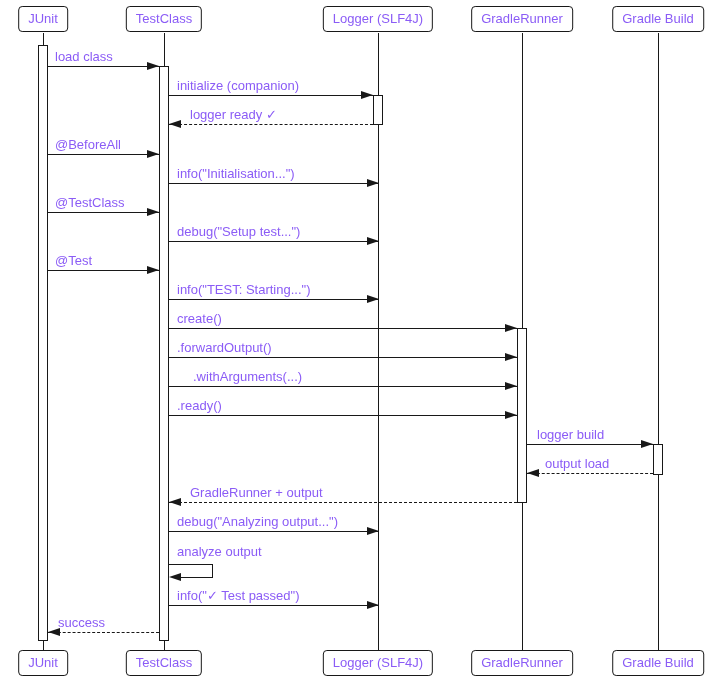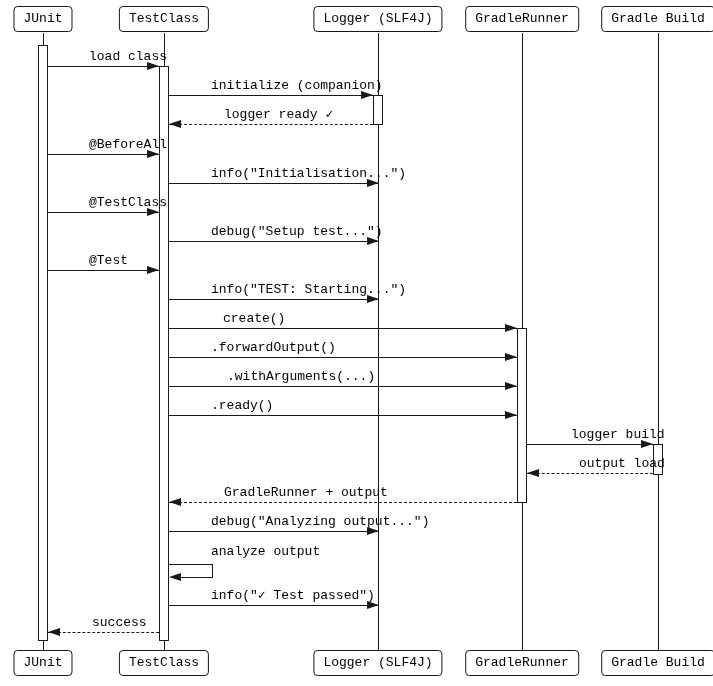--- a/index.html
+++ b/index.html
@@ -1,31 +1,31 @@
 <!DOCTYPE html>
 <html><head>
 <meta charset="utf-8">
 <style>
   html,body{margin:0;padding:0;background:#fff;}
   .diagram{
     position:relative;width:713px;height:686px;background:#fff;
-    font-family:Liberation Mono, monospace;
-    font-size:13px;color:#000000;overflow:hidden;
+    font-family:Liberation Sans, sans-serif;
+    font-size:13px;color:#8b5cf6;overflow:hidden;
   }
   .pbox{
     position:absolute;transform:translateX(-50%);
     background:#fff;border:1.5px solid #181818;border-radius:4px;
     padding:4px 9px;white-space:nowrap;z-index:5;line-height:16px;
   }
   .lifeline{position:absolute;width:0;border-left:1px solid #181818;z-index:1;}
   .bar{position:absolute;width:10px;background:#fff;border:1px solid #181818;box-sizing:border-box;z-index:2;}
   .mline{position:absolute;height:0;border-top:1.3px solid #181818;z-index:3;}
   .mline.dashed{border-top-style:dashed;}
   .vline{position:absolute;width:0;border-left:1.3px solid #181818;z-index:3;}
-  .mlabel{position:absolute;white-space:nowrap;z-index:4;line-height:14px;margin-left:34px;}
+  .mlabel{position:absolute;white-space:nowrap;z-index:4;line-height:14px;}
   .ah{position:absolute;width:0;height:0;z-index:4;}
   .ah-r{border:solid transparent;border-width:4.5px 0 4.5px 12px;border-left-color:#181818;}
   .ah-l{border:solid transparent;border-width:4.5px 12px 4.5px 0;border-right-color:#181818;}
 </style>
 </head>
 <body>
 
 <div class="diagram">
 
   <div class="lifeline" style="left:42.5px;top:33px;height:617px"></div>
@@ -100,21 +100,21 @@
     <div class="ah ah-r" style="left:147px;top:265.5px"></div>
   </div>
 
   <div>
     <div class="mlabel" style="left:177px;top:283px">info("TEST: Starting...")</div>
     <div class="mline" style="left:169px;top:299px;width:210px"></div>
     <div class="ah ah-r" style="left:367px;top:294.5px"></div>
   </div>
 
   <div>
-    <div class="mlabel" style="left:189px;top:312px">create()</div>
+    <div class="mlabel" style="left:177px;top:312px">create()</div>
     <div class="mline" style="left:169px;top:328px;width:348px"></div>
     <div class="ah ah-r" style="left:505px;top:323.5px"></div>
   </div>
 
   <div>
     <div class="mlabel" style="left:177px;top:341px">.forwardOutput()</div>
     <div class="mline" style="left:169px;top:357px;width:348px"></div>
     <div class="ah ah-r" style="left:505px;top:352.5px"></div>
   </div>
 

